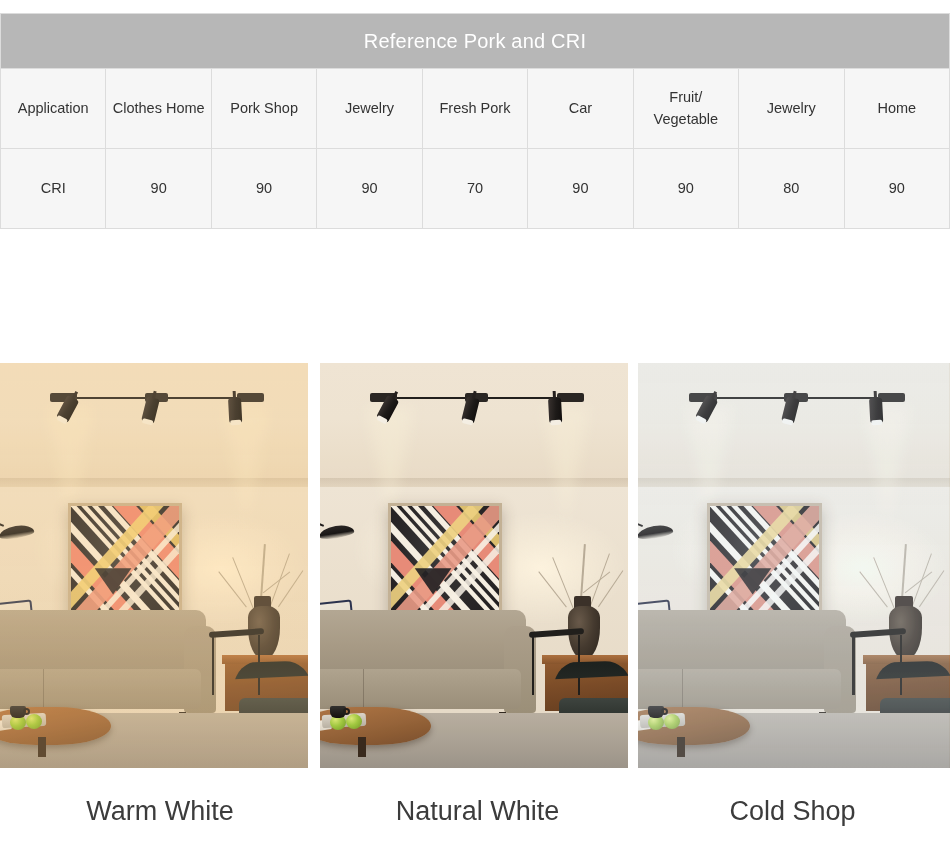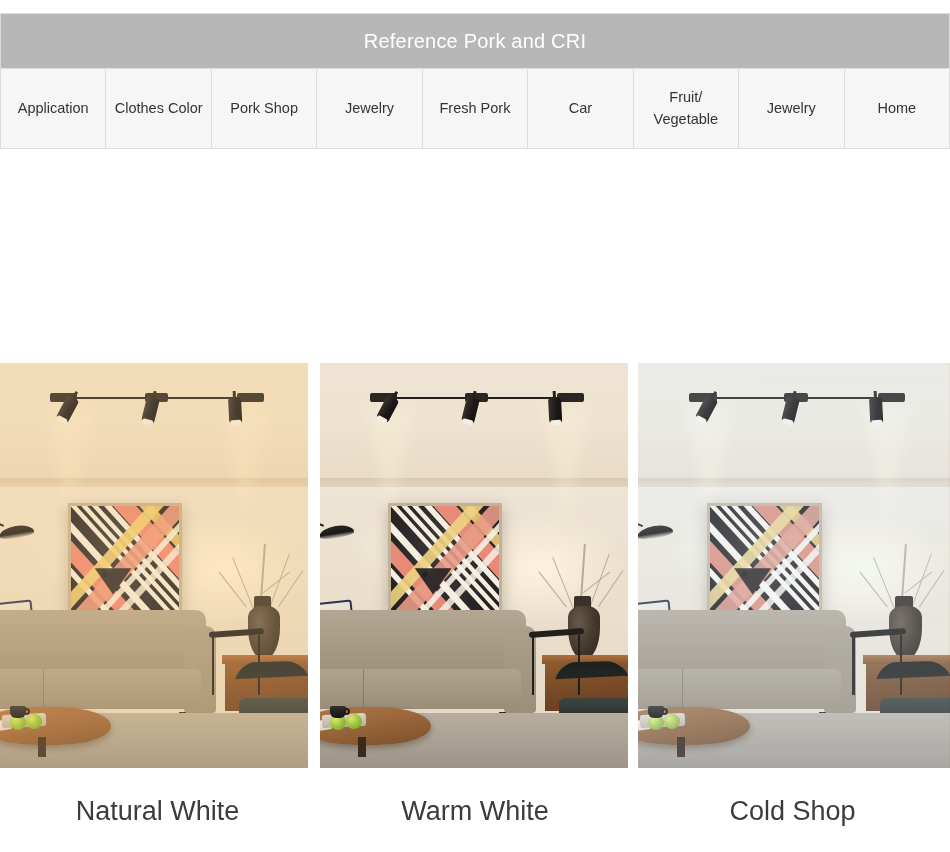--- a/index.html
+++ b/index.html
@@ -311,29 +311,40 @@
 <div class="page">
 
   <div class="table-wrap">
     <table class="tbl">
       <tbody>
         <tr>
           <td class="title-bar" colspan="9">Reference Pork and CRI</td>
         </tr>
         <tr class="head-row">
           <td class="c0 first-col">Application</td>
-          <td class="c1">Clothes Color</td>
+          <td class="c1">Clothes Home</td>
           <td class="c2">Pork Shop</td>
           <td class="c3">Jewelry</td>
           <td class="c4">Fresh Pork</td>
           <td class="c5">Car</td>
           <td class="c6" style="white-space:pre-line;">Fruit/
 Vegetable</td>
           <td class="c7">Jewelry</td>
           <td class="c8">Home</td>
+        </tr>
+        <tr class="data-row">
+          <td class="c0 first-col">CRI</td>
+          <td class="c1">90</td>
+          <td class="c2">90</td>
+          <td class="c3">90</td>
+          <td class="c4">70</td>
+          <td class="c5">90</td>
+          <td class="c6">90</td>
+          <td class="c7">80</td>
+          <td class="c8">90</td>
         </tr>
       </tbody>
     </table>
   </div>
 
   <div class="gallery">
 
     <div class="shot warm">
       <div class="scene">
         <div class="ceiling"></div>
@@ -673,18 +684,18 @@
         </div>
       </div>
       <div class="desat"></div>
       <div class="tone cold"></div>
       <div class="tone cold2"></div>
     </div>
 
   </div>
 
   <div class="captions">
+    <div class="cap c-warm">Warm White</div>
     <div class="cap c-nat">Natural White</div>
-    <div class="cap c-warm">Warm White</div>
     <div class="cap c-cold">Cold Shop</div>
   </div>
 
 </div>
 
 </body></html>

